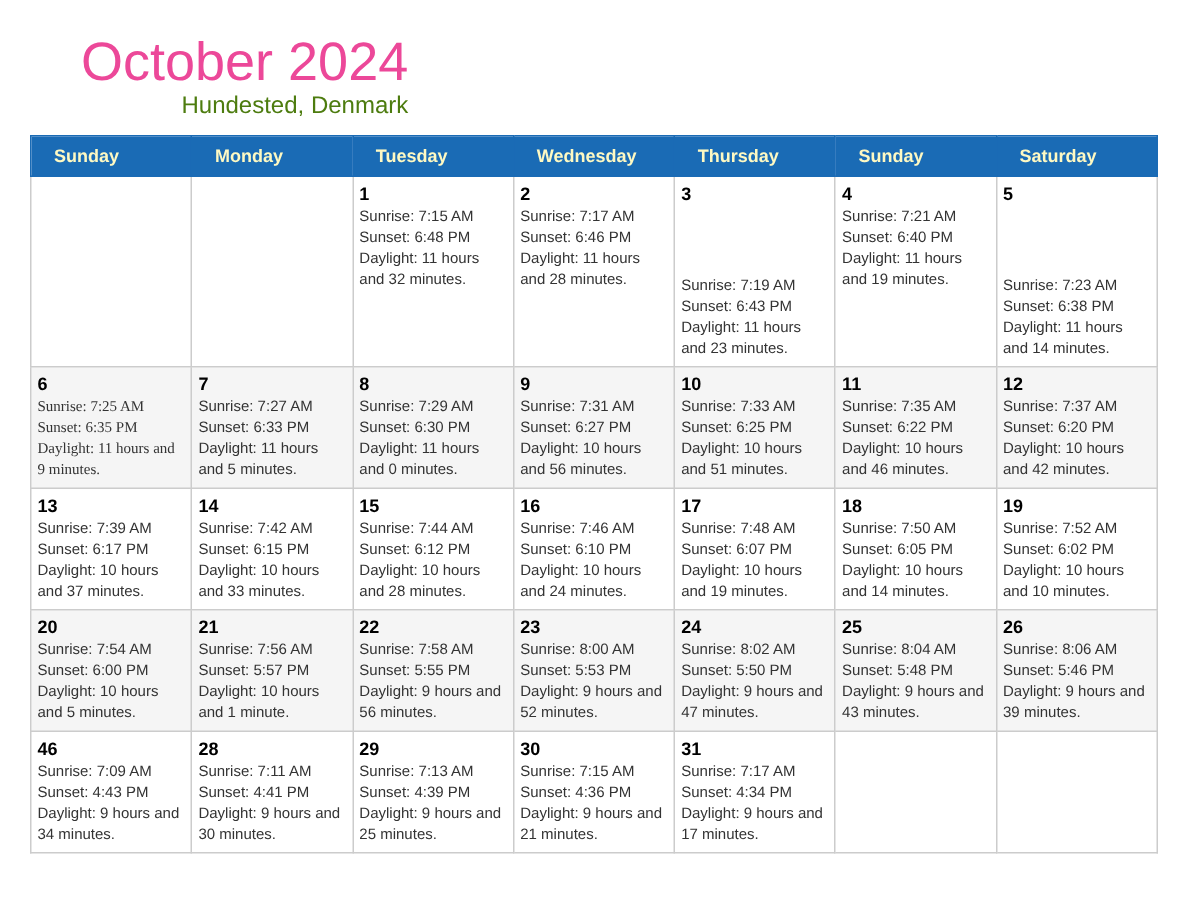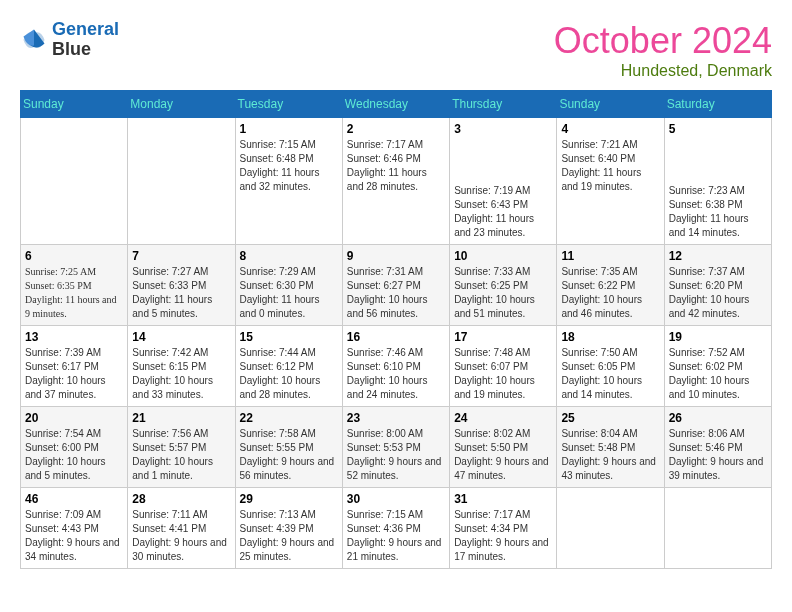--- a/index.html
+++ b/index.html
@@ -47,24 +47,24 @@
       font-size: 16px;
       color: #4d7c0f;
     }
     .calendar {
       width: 100%;
       border-collapse: collapse;
       font-size: 11px;
     }
     .calendar thead th {
       background: #1a6bb5;
-      color: #5eead4;
-      padding: 6px 2px;
+      color: #fef9c3;
+      padding: 6px 15px;
       text-align: left;
-      font-weight: normal;
+      font-weight: bold;
       font-size: 12px;
       border: 1px solid #1a6bb5;
     }
     .calendar tbody td {
       border: 1px solid #ccc;
       vertical-align: top;
       padding: 4px;
       width: calc(100% / 7);
       min-height: 80px;
       background: #fff;
@@ -83,32 +83,20 @@
       line-height: 1.4;
     }
     .empty-cell {
       background: #fff !important;
     }
   </style>
 </head>
 <body>
 
 <div class="header">
-  <div class="logo">
-    <svg class="logo-icon" viewBox="0 0 40 40">
-      <rect x="0" y="0" width="40" height="40" fill="white"></rect>
-      <path d="M5 20 Q10 5 20 10 Q30 5 35 20 Q30 35 20 30 Q10 35 5 20Z" fill="#1a6bb5" opacity="0.3"></path>
-      <path d="M20 5 L35 25 Q25 35 15 28 Z" fill="#1a6bb5"></path>
-      <path d="M5 15 L20 5 L20 28 Q10 30 5 15Z" fill="#4a90d9"></path>
-    </svg>
-    <div class="logo-text">
-      <div><span>General</span></div>
-      <div>Blue</div>
-    </div>
-  </div>
   <div class="title-block">
     <div class="month-title">October 2024</div>
     <div class="subtitle">Hundested, Denmark</div>
   </div>
 </div>
 
 <table class="calendar">
   <thead>
     <tr>
     <th>Sunday</th>

